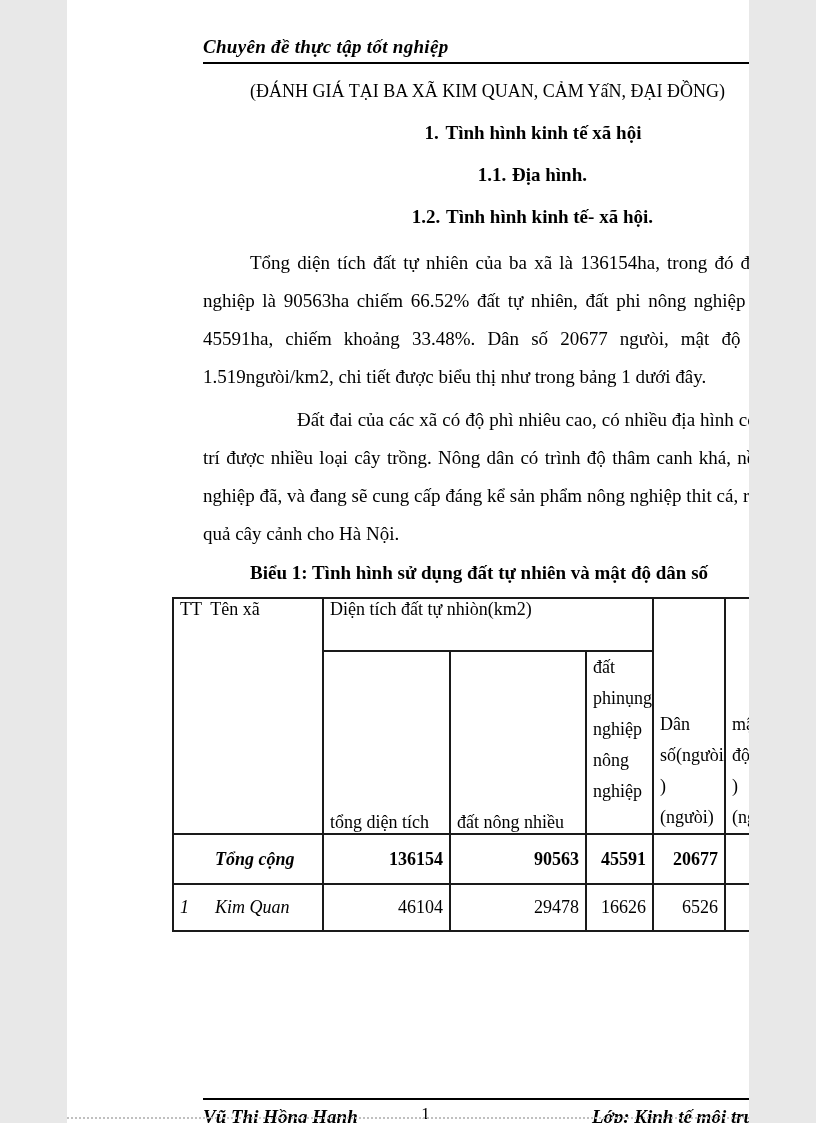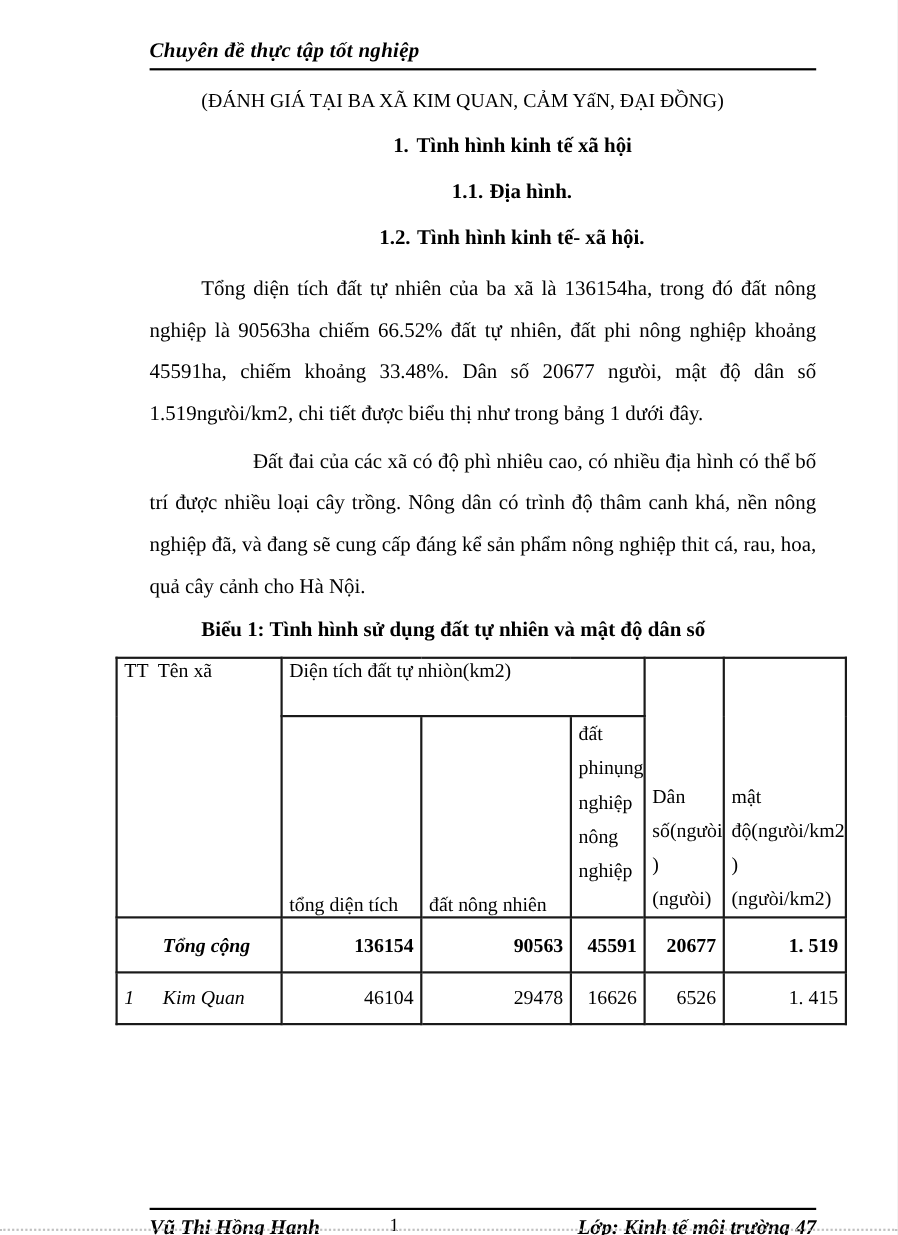--- a/index.html
+++ b/index.html
@@ -1,19 +1,19 @@
 <!DOCTYPE html>
 <html lang="vi"><head>
 <meta charset="utf-8">
 <title>Document</title>
 <style>
   html,body { margin:0; padding:0; background:#e8e8e8; }
   .page {
     position:relative;
-    width:816px; height:1123px;
+    width:682px; height:1123px;
     margin:0 auto;
     background:#ffffff;
     font-family:"Liberation Serif", serif;
     color:#000;
     overflow:hidden;
   }
   .content { position:absolute; left:136px; top:36px; width:606px; }
 
   .doc-header {
     font-size:19px; font-weight:bold; font-style:italic;
@@ -124,21 +124,21 @@
 số(ngưòi
 )
 (ngưòi)</td>
           <td class="c-tall" rowspan="2">mật
 độ(ngưòi/km2
 )
 (ngưòi/km2)</td>
         </tr>
         <tr class="hr-b">
           <td class="c-sub">tổng diện tích</td>
-          <td class="c-sub">đất nông nhiên</td>
+          <td class="c-sub">đất nông nhiều</td>
           <td class="c-sub3">đất
 phinụng
 nghiệp
 nông
 nghiệp</td>
         </tr>
         <tr class="r-total">
           <td class="c-name"><span class="row-no"></span><span>Tổng cộng</span></td>
           <td class="num">136154</td>
           <td class="num">90563</td>

